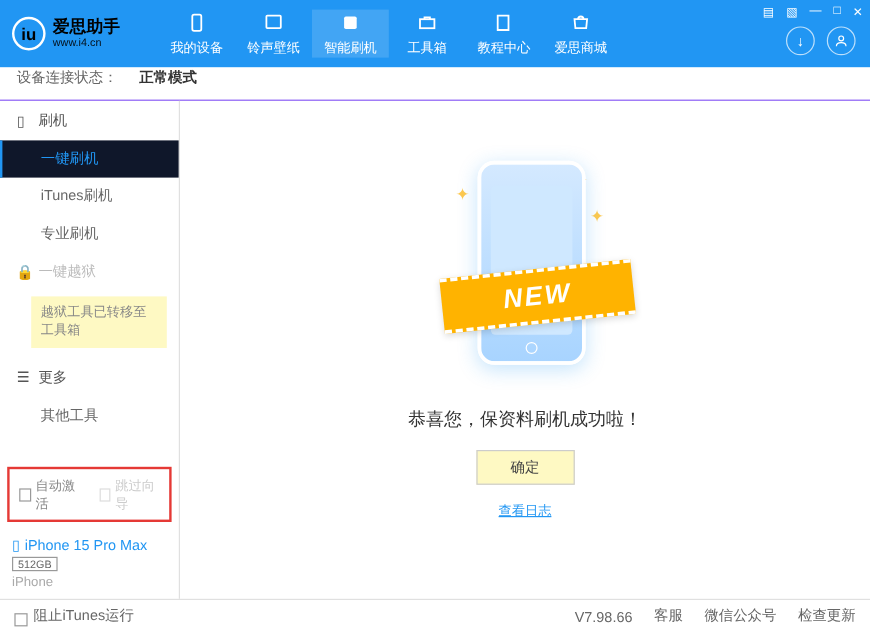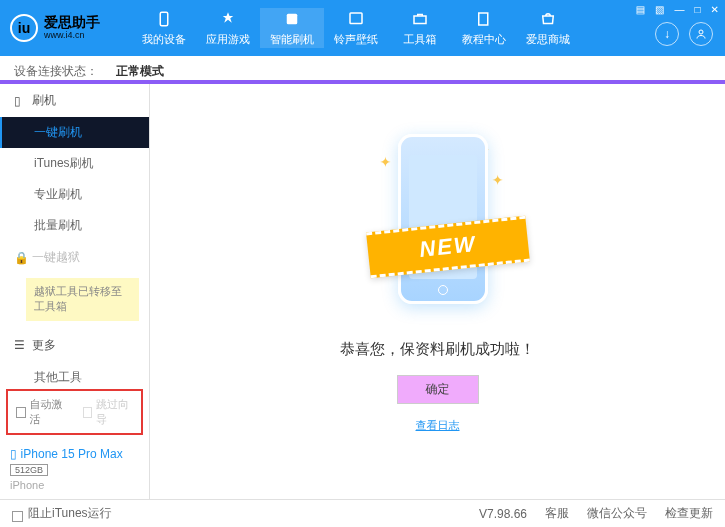--- a/index.html
+++ b/index.html
@@ -11,21 +11,21 @@
 .logo-title { font-size: 14px; font-weight: bold; }
 .logo-url { font-size: 9px; opacity: 0.9; }
 .nav-tabs { display: flex; height: 40px; }
 .nav-tab { width: 64px; display: flex; flex-direction: column; align-items: center; justify-content: center; color: #fff; cursor: pointer; font-size: 11px; }
 .nav-tab.active { background: rgba(255,255,255,0.15); }
 .nav-tab-icon { width: 20px; height: 20px; margin-bottom: 3px; display: flex; align-items: center; justify-content: center; }
 .winctrl { position: absolute; top: 4px; right: 6px; display: flex; gap: 10px; color: #fff; font-size: 10px; }
 .winctrl span { cursor: pointer; }
 .header-right { position: absolute; right: 12px; bottom: 10px; display: flex; gap: 10px; }
 .circle-btn { width: 24px; height: 24px; border: 1.5px solid rgba(255,255,255,0.7); border-radius: 50%; display: flex; align-items: center; justify-content: center; cursor: pointer; color: #fff; font-size: 12px; }
-.status-bar { height: 28px; border-bottom: 4px solid #8b5cf6; display: flex; align-items: flex-end; padding: 0 14px; color: #666; }
+.status-bar { height: 28px; border-bottom: 1px solid #8b5cf6; display: flex; align-items: flex-start; padding: 0 14px; color: #666; }
 .status-value { color: #333; font-weight: bold; margin-left: 18px; }
 .body-area { display: flex; height: 415px; }
 .sidebar { width: 150px; border-right: 1px solid #e0e0e0; display: flex; flex-direction: column; }
 .side-scroll { flex: 1; overflow: hidden; }
 .side-header { padding: 8px 14px; color: #555; display: flex; align-items: center; gap: 6px; }
 .side-header.locked { color: #bbb; }
 .side-header-icon { width: 12px; display: inline-block; }
 .side-item { padding: 7px 14px 7px 34px; color: #666; cursor: pointer; }
 .side-item.active { background: #0f172a; color: #2196f3; border-left: 2px solid #2196f3; padding-left: 32px; }
 .side-note { margin: 4px 10px 8px 26px; background: #fef9c3; color: #888; padding: 6px 8px; font-size: 11px; line-height: 1.4; }
@@ -42,21 +42,21 @@
 .phone-illustration { width: 140px; height: 200px; position: relative; margin-bottom: 16px; }
 .phone-body { position: absolute; left: 30px; top: 10px; width: 90px; height: 170px; background: linear-gradient(#d4e9ff,#a8d4ff); border: 3px solid #fff; border-radius: 14px; box-shadow: 0 4px 16px rgba(33,150,243,0.25); }
 .phone-screen { position: absolute; top: 18px; left: 8px; right: 8px; bottom: 22px; background: #cfe8ff; border-radius: 4px; }
 .phone-home { position: absolute; bottom: 6px; left: 50%; transform: translateX(-50%); width: 10px; height: 10px; border: 1.5px solid #fff; border-radius: 50%; }
 .new-banner { position: absolute; left: 0; top: 100px; width: 160px; height: 46px; background: #ffb300; transform: rotate(-6deg); display: flex; align-items: center; justify-content: center; color: #fff; font-weight: 900; font-size: 22px; font-style: italic; letter-spacing: 2px; border-top: 3px dashed #fff; border-bottom: 3px dashed #fff; box-shadow: 0 2px 6px rgba(0,0,0,0.15); }
 .sparkle { position: absolute; color: #ffc94d; font-size: 14px; }
 .s1 { left: 12px; top: 30px; }
 .s2 { right: 4px; top: 48px; }
 .s3 { right: 18px; top: 20px; font-size: 10px; }
 .success-text { font-size: 15px; color: #333; margin-bottom: 16px; }
-.ok-btn { border: 1px solid #ccc; background: #f0abfc; padding: 5px 28px; font-size: 12px; color: #444; cursor: pointer; margin-bottom: 14px; }
+.ok-btn { border: 1px solid #ccc; background: #fef9c3; padding: 5px 28px; font-size: 12px; color: #444; cursor: pointer; margin-bottom: 14px; }
 .log-link { color: #2196f3; font-size: 11px; cursor: pointer; text-decoration: underline; }
 .footer { height: 28px; border-top: 1px solid #e0e0e0; display: flex; align-items: center; padding: 0 12px; color: #666; }
 .footer-left { display: flex; align-items: flex-end; gap: 5px; }
 .footer-spacer { flex: 1; }
 .footer-right { display: flex; gap: 18px; align-items: center; }
 .footer-item { cursor: pointer; }
 </style>
 </head>
 <body>
 
@@ -72,41 +72,33 @@
     <div class="nav-tab">
       <div class="nav-tab-icon">
           <svg width="18" height="18" viewBox="0 0 24 24" fill="none" stroke="#fff" stroke-width="2">
             <rect x="7" y="3" width="10" height="18" rx="2"></rect>
           </svg>
         </div>
       <span>我的设备</span>
     </div>
     <div class="nav-tab">
       <div class="nav-tab-icon">
-          <svg width="18" height="18" viewBox="0 0 24 24" fill="#fff">
-            <path d="M12 3l2 5h5l-4 3 2 6-5-4-5 4 2-6-4-3h5z"></path>
-          </svg>
-        </div>
-      <span>应用游戏</span>
+          <svg width="18" height="18" viewBox="0 0 24 24" fill="none" stroke="#fff" stroke-width="2">
+            <rect x="4" y="4" width="16" height="14" rx="1"></rect>
+          </svg>
+        </div>
+      <span>铃声壁纸</span>
     </div>
     <div class="nav-tab active">
       <div class="nav-tab-icon">
           <svg width="18" height="18" viewBox="0 0 24 24" fill="#fff">
             <rect x="5" y="5" width="14" height="14" rx="2"></rect>
           </svg>
         </div>
       <span>智能刷机</span>
-    </div>
-    <div class="nav-tab">
-      <div class="nav-tab-icon">
-          <svg width="18" height="18" viewBox="0 0 24 24" fill="none" stroke="#fff" stroke-width="2">
-            <rect x="4" y="4" width="16" height="14" rx="1"></rect>
-          </svg>
-        </div>
-      <span>铃声壁纸</span>
     </div>
     <div class="nav-tab">
       <div class="nav-tab-icon">
           <svg width="18" height="18" viewBox="0 0 24 24" fill="none" stroke="#fff" stroke-width="2">
             <rect x="4" y="8" width="16" height="10"></rect>
             <path d="M9 8V6h6v2"></path>
           </svg>
         </div>
       <span>工具箱</span>
     </div>
@@ -154,21 +146,20 @@
 <div class="body-area">
   <div class="sidebar">
     <div class="side-scroll">
       <div class="side-header">
         <span class="side-header-icon">▯</span>
         <span>刷机</span>
       </div>
       <div class="side-item active">一键刷机</div>
       <div class="side-item">iTunes刷机</div>
       <div class="side-item">专业刷机</div>
-      <div class="side-item">批量刷机</div>
 
       <div class="side-header locked">
         <span class="side-header-icon">🔒</span>
         <span>一键越狱</span>
       </div>
       <div class="side-note">越狱工具已转移至工具箱</div>
 
       <div class="side-header">
         <span class="side-header-icon">☰</span>
         <span>更多</span>

